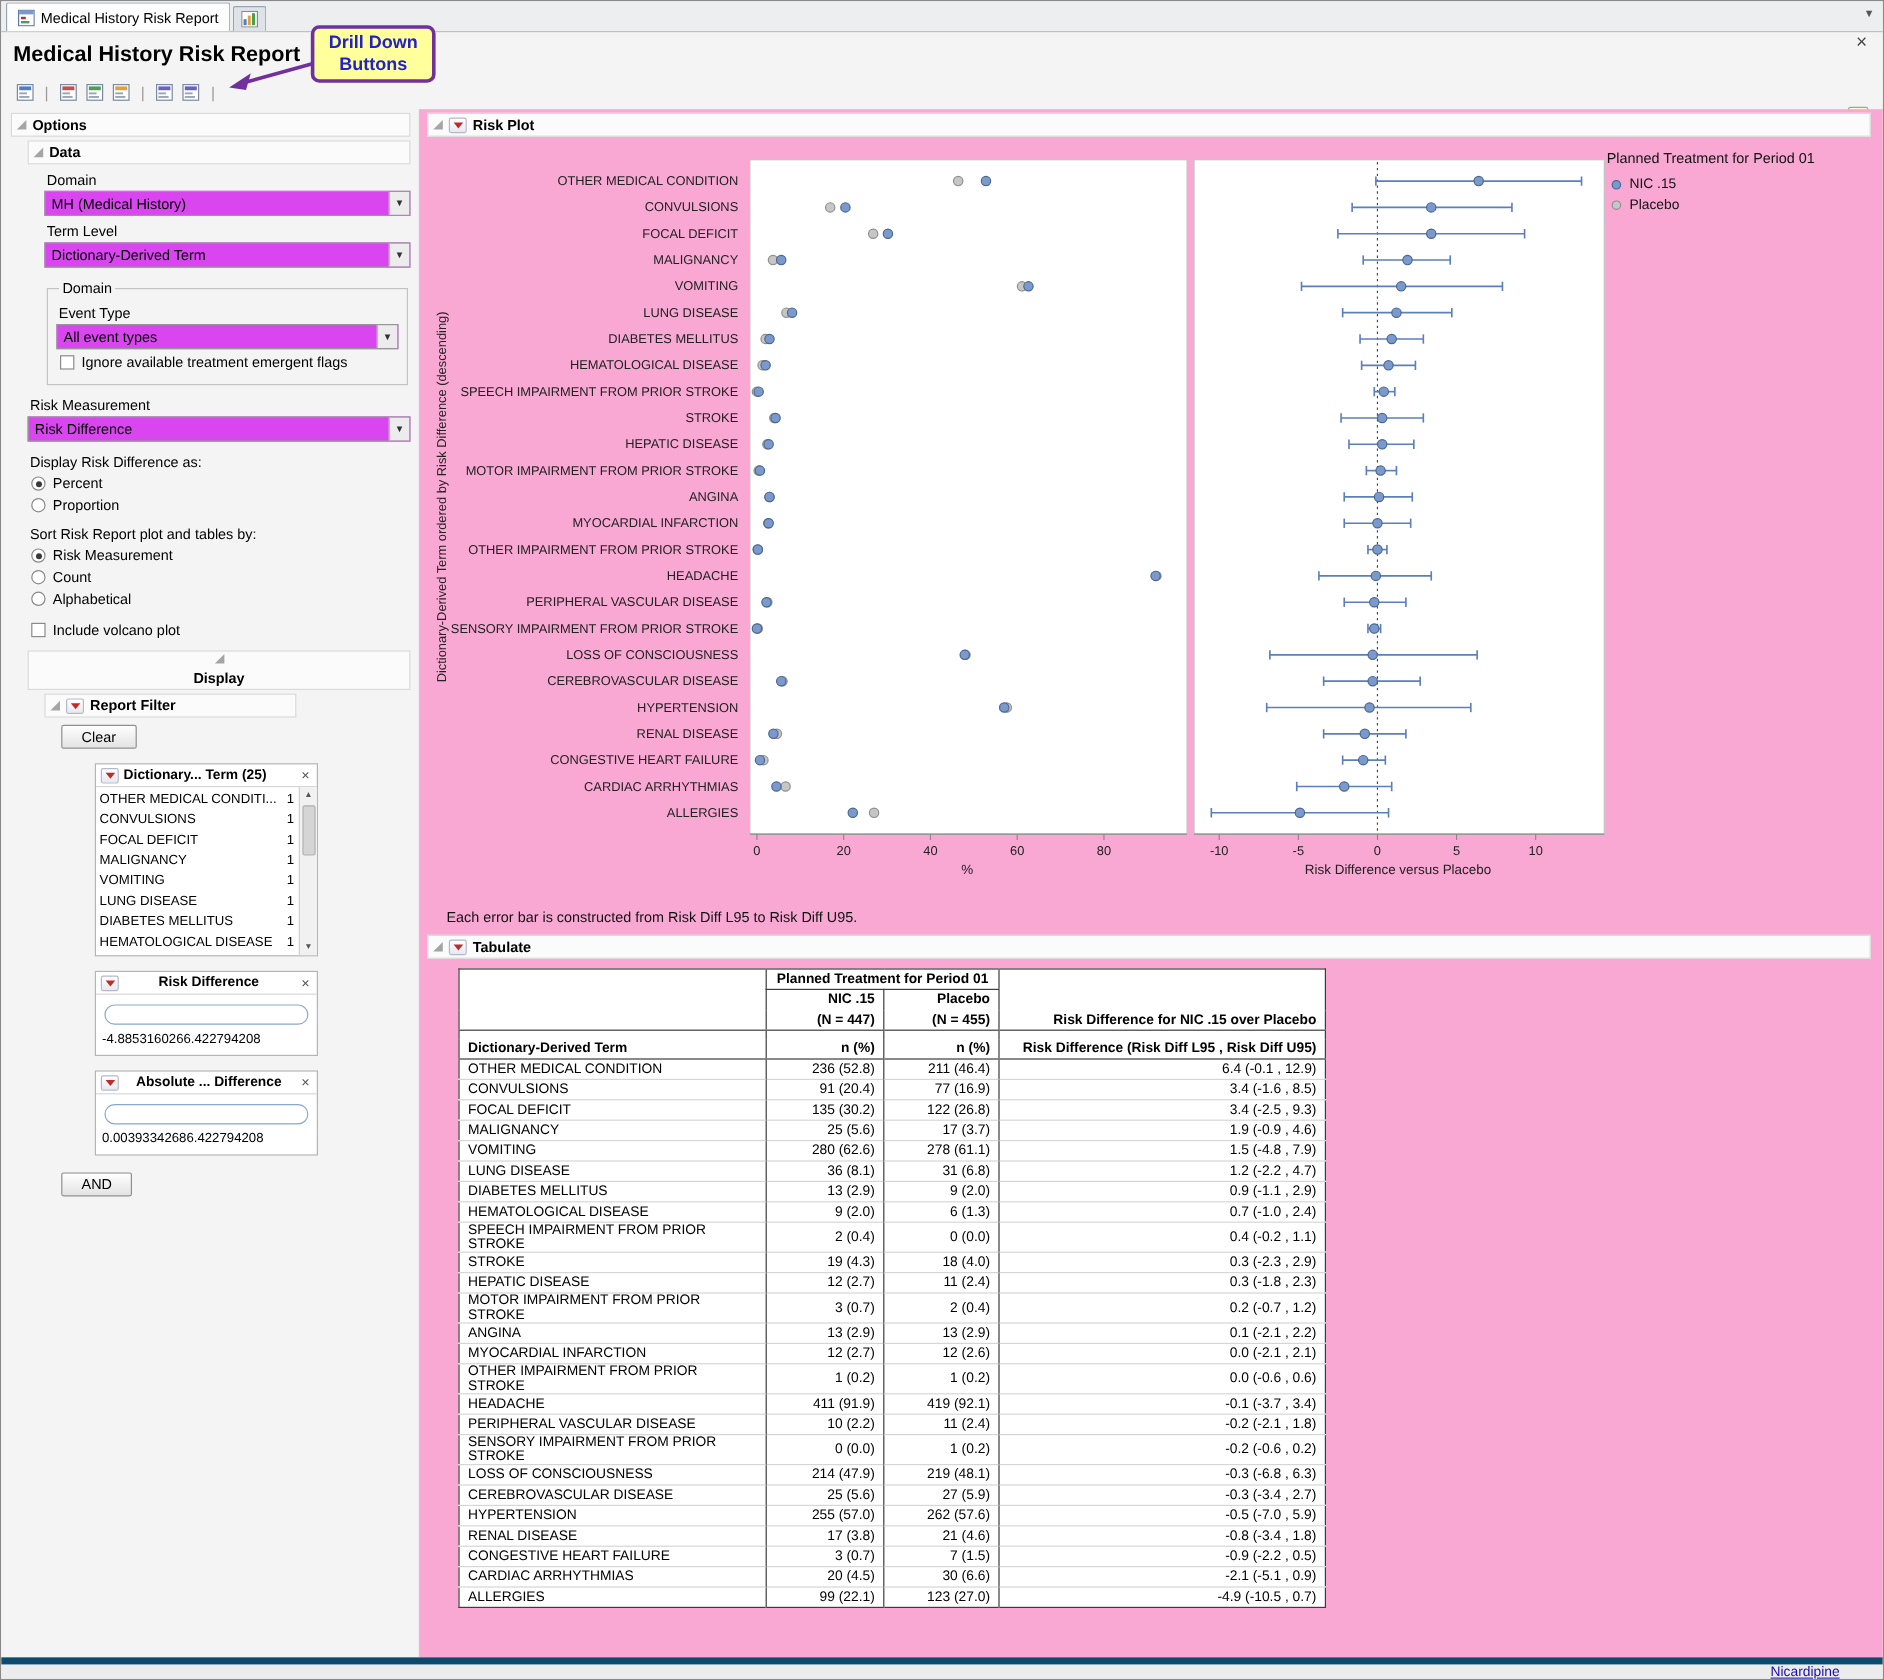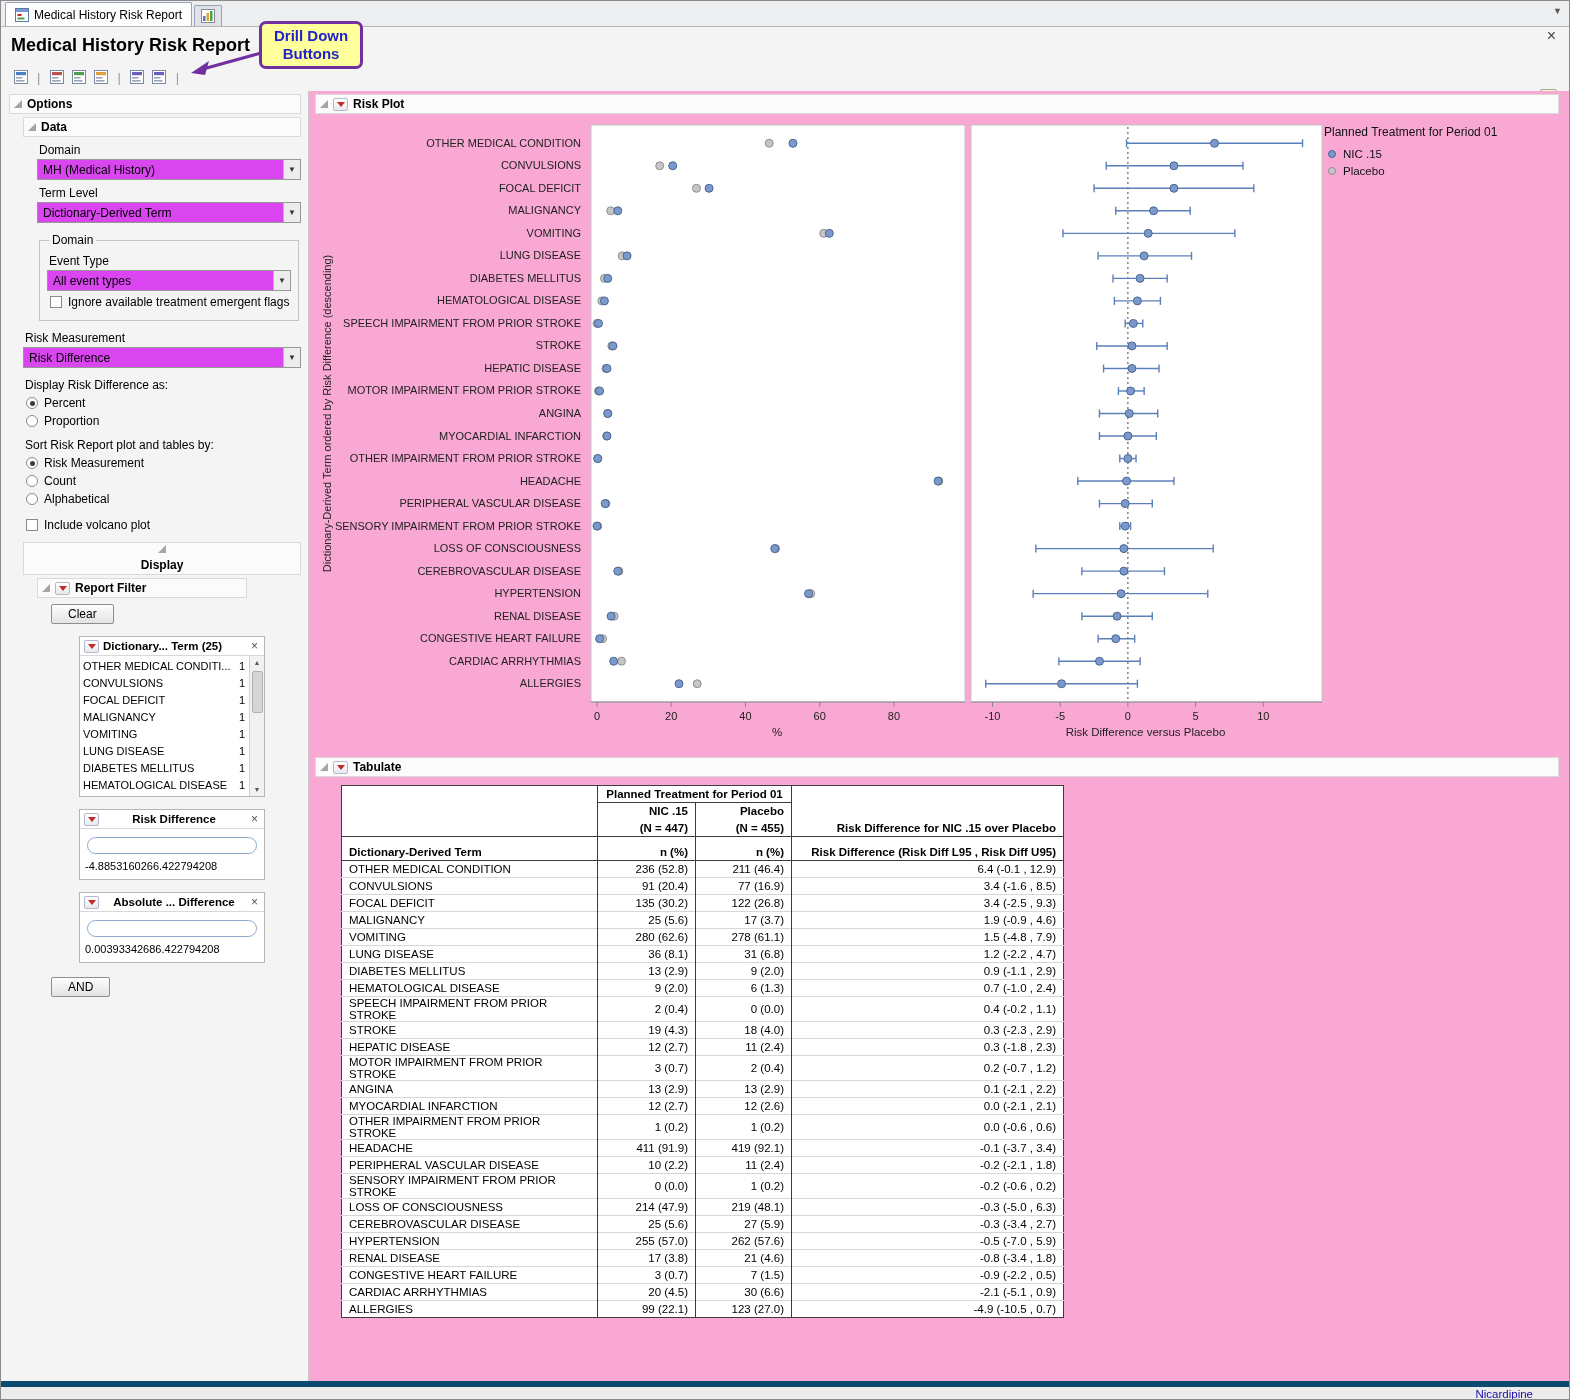--- a/index.html
+++ b/index.html
@@ -22,21 +22,21 @@
   .close-x { position:absolute; right:13px; top:0px; font-size:16px; color:#444; }
   .callout { position:absolute; left:258px; top:-6px; z-index:5; background:#ffff9c; border:3px solid #7030a0; border-radius:7px; padding:3px 12px; text-align:center; color:#2222cc; font-weight:bold; font-size:15px; line-height:18px; }
   .callout-arrow { position:absolute; left:186px; top:18px; z-index:5; }
   .toolbar { height:28px; background:#f4f4f4; display:flex; align-items:center; padding-left:10px; gap:3px; }
   .tool-sep { color:#9a9a9a; margin:0 4px; font-size:13px; }
   .tool-btn { width:19px; height:19px; display:flex; align-items:center; justify-content:center; border:1px solid transparent; }
   .help-btn { position:absolute; right:12px; top:88px; width:17px; height:17px; background:#fdf6d8; border:1px solid #a0a890; border-radius:2px; color:#1c54c0; font-weight:bold; font-size:12px; display:flex; align-items:center; justify-content:center; }
 
   
   .body-row { display:flex; height:1290px; }
-  .options-panel { width:308px; background:#f4f4f4; border-right:1px solid #c9c9c9; padding:3px 7px 0 8px; overflow:hidden; }
+  .options-panel { width:349px; background:#f4f4f4; border-right:1px solid #c9c9c9; padding:3px 7px 0 8px; overflow:hidden; }
   .main-panel { flex:1; background:#f9a8d4; padding:3px 10px 0 6px; position:relative; overflow:hidden; }
 
   
   .sec-hdr { display:flex; align-items:center; gap:5px; border:1px solid #dadada; background:#fbfbfb; padding:2px 4px; font-weight:bold; font-size:12px; margin-bottom:3px; }
   .tri-open { width:0; height:0; border-left:8px solid transparent; border-bottom:8px solid #a5a5a5; flex:none; }
   .red-tri-btn { width:15px; height:13px; border:1px solid #b3b9c8; background:linear-gradient(#ffffff,#e7e9ef); border-radius:2px; display:flex; align-items:center; justify-content:center; flex:none; }
   .red-tri-btn::after { content:''; width:0; height:0; border-left:4px solid transparent; border-right:4px solid transparent; border-top:5px solid #c22a2a; }
 
   
   .opt-indent { padding-left:14px; }
@@ -633,20 +633,21 @@
                 <span>NIC .15</span>
               </div>
               <div class="legend-item">
                 <span class="legend-dot" style="background: rgb(198, 198, 198); border: 1px solid rgb(143, 143, 143);"></span>
                 <span>Placebo</span>
               </div>
             </div>
         </div>
       </div>
 
+      <div class="footnote">Each error bar is constructed from Risk Diff L95 to Risk Diff U95.</div>
 
       <div class="sec-hdr">
         <span class="tri-open"></span>
         <span class="red-tri-btn"></span>
         <span>Tabulate</span>
       </div>
 
       <table class="tab-table">
         <colgroup>
             <col style="width:256px;">
@@ -791,21 +792,21 @@
             <tr>
               <td class="c0 lt">SENSORY IMPAIRMENT FROM PRIOR STROKE</td>
               <td class="c1 rt">0 (0.0)</td>
               <td class="c2 rt">1 (0.2)</td>
               <td class="c3 rt">-0.2 (-0.6 , 0.2)</td>
             </tr>
             <tr>
               <td class="c0 lt">LOSS OF CONSCIOUSNESS</td>
               <td class="c1 rt">214 (47.9)</td>
               <td class="c2 rt">219 (48.1)</td>
-              <td class="c3 rt">-0.3 (-5.0 , 6.3)</td>
+              <td class="c3 rt">-0.3 (-6.8 , 6.3)</td>
             </tr>
             <tr>
               <td class="c0 lt">CEREBROVASCULAR DISEASE</td>
               <td class="c1 rt">25 (5.6)</td>
               <td class="c2 rt">27 (5.9)</td>
               <td class="c3 rt">-0.3 (-3.4 , 2.7)</td>
             </tr>
             <tr>
               <td class="c0 lt">HYPERTENSION</td>
               <td class="c1 rt">255 (57.0)</td>

